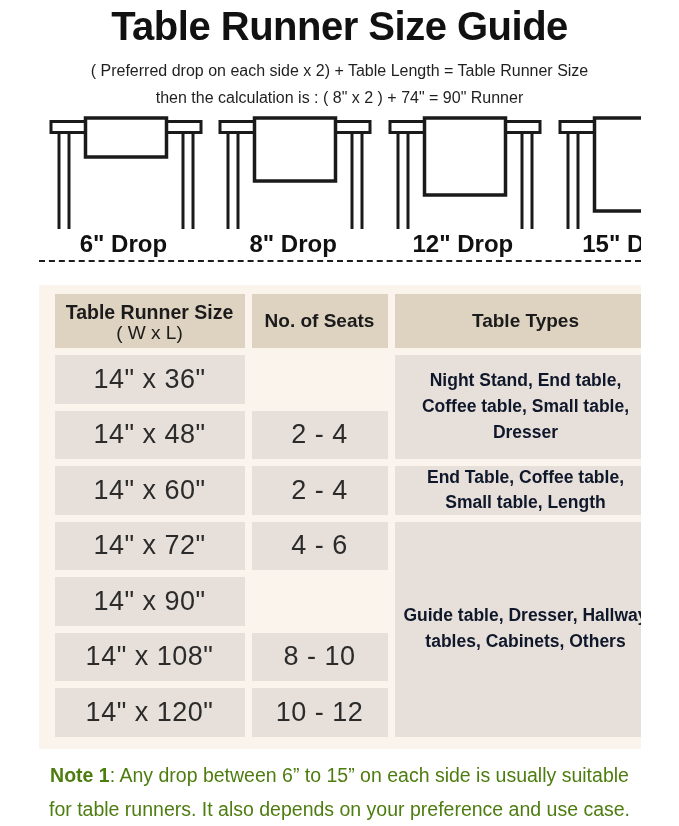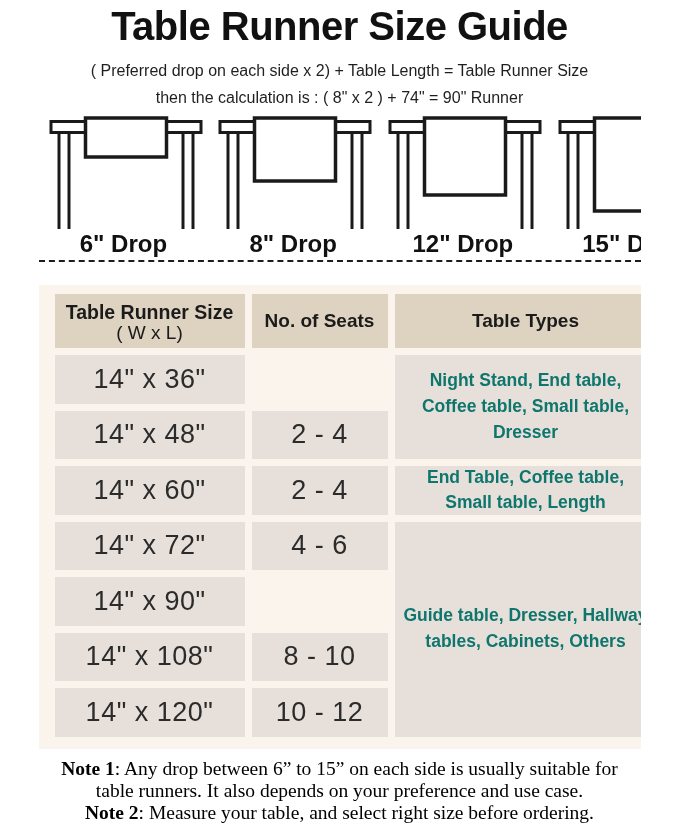--- a/index.html
+++ b/index.html
@@ -47,30 +47,30 @@
   .head { background: #ded2c0; flex-direction: column; color: #1b1b1b; }
   .head .h-main { font-size: 19.5px; font-weight: 700; line-height: 22px; }
   .head .h-sub  { font-size: 19px; font-weight: 400; line-height: 19px; }
   .head.single { font-size: 19px; font-weight: 700; }
   .data {
     background: #e7e0da;
     font-size: 27px; font-weight: 400; letter-spacing: 0.5px; color: #2b2b2b;
   }
   .types {
     background: #e7e0da;
-    font-size: 17.5px; font-weight: 700; line-height: 1.47; color: #0f766e;
+    font-size: 17.5px; font-weight: 700; line-height: 1.47; color: #0f172a;
     padding: 2px 8px;
   }
   .span2 { grid-row: 2 / 4; grid-column: 3; }
   .span1 { grid-row: 4 / 5; grid-column: 3; }
   .span4 { grid-row: 5 / 9; grid-column: 3; }
 
   
   .notes { text-align: center; padding: 9px 6px 0; }
-  .notes p { font-size: 19.5px; line-height: 22px; color: #000000; font-family: Liberation Serif, serif; }
+  .notes p { font-size: 19.5px; line-height: 34px; color: #4d7c0f; }
   .notes b { font-weight: 700; }
 </style>
 </head>
 <body>
 
 <div class="page">
 
   <header class="top">
     <h1>Table Runner Size Guide</h1>
     <p>( Preferred drop on each side x 2) + Table Length = Table Runner Size</p>

